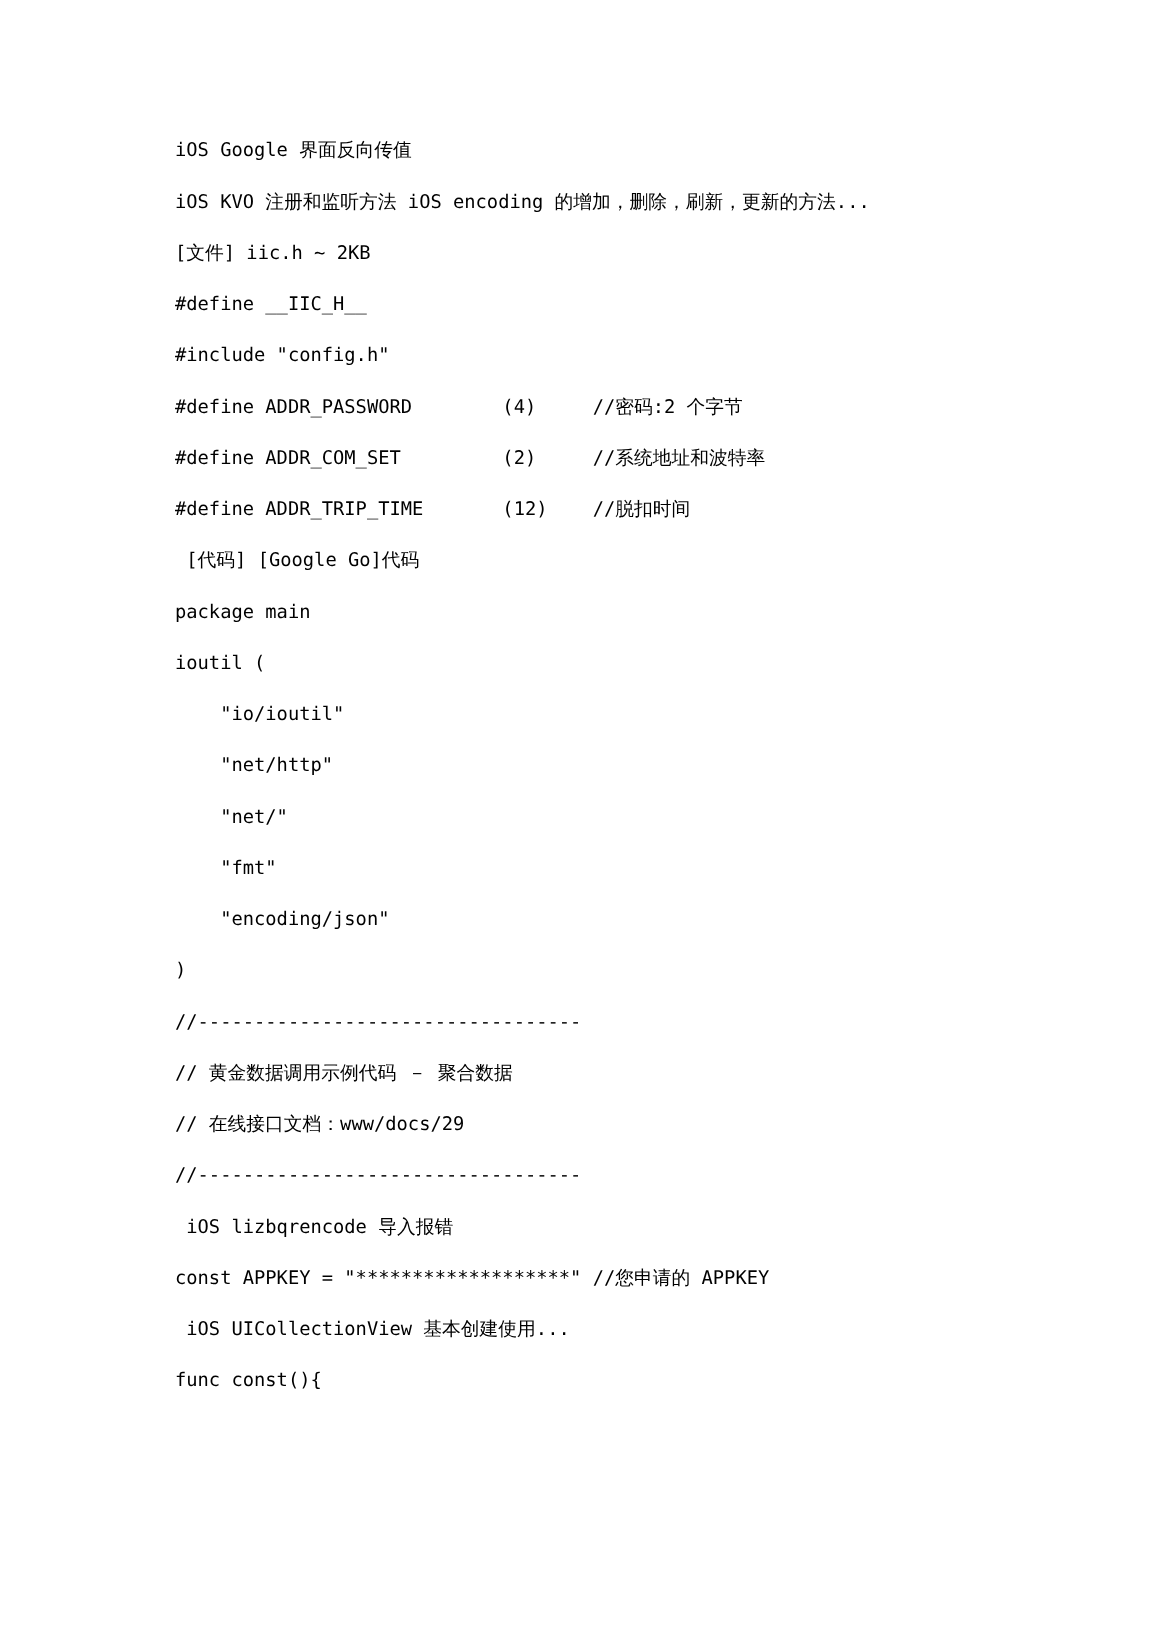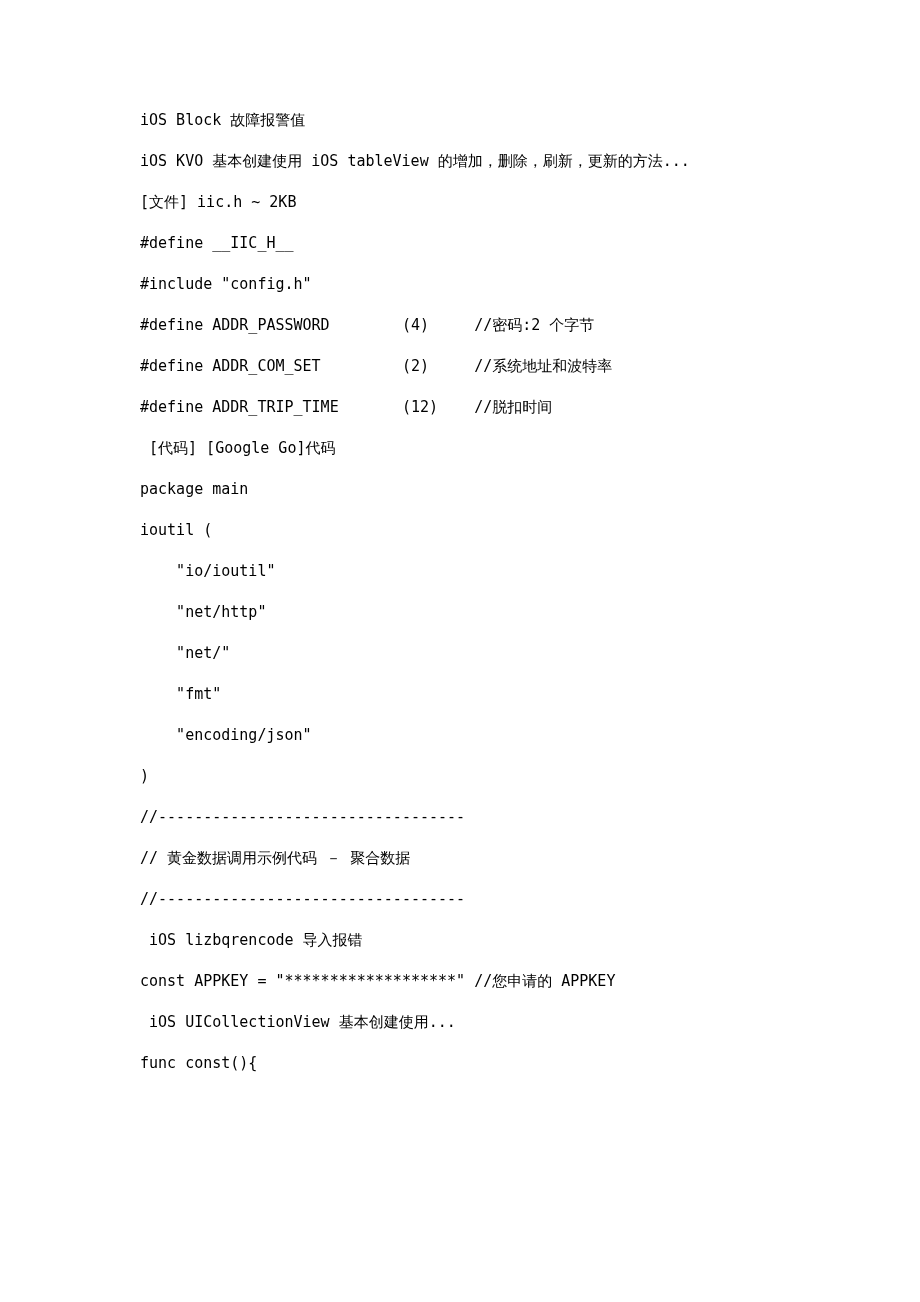--- a/index.html
+++ b/index.html
@@ -19,37 +19,38 @@
   }
   .line {
     margin-bottom: 20px;
     white-space: pre;
   }
 </style>
 </head>
 <body>
 
 <div class="page">
-  <div class="line">iOS Block 故障报警值</div>
-  <div class="line">iOS KVO 基本创建使用 iOS tableView 的增加，删除，刷新，更新的方法...</div>
+  <div class="line">iOS Google 界面反向传值</div>
+  <div class="line">iOS KVO 注册和监听方法 iOS encoding 的增加，删除，刷新，更新的方法...</div>
   <div class="line">[文件] iic.h ~ 2KB</div>
   <div class="line">#define __IIC_H__</div>
   <div class="line">#include "config.h"</div>
   <div class="line">#define ADDR_PASSWORD        (4)     //密码:2 个字节</div>
   <div class="line">#define ADDR_COM_SET         (2)     //系统地址和波特率</div>
   <div class="line">#define ADDR_TRIP_TIME       (12)    //脱扣时间</div>
   <div class="line"> [代码] [Google Go]代码</div>
   <div class="line">package main</div>
   <div class="line">ioutil (</div>
   <div class="line">    "io/ioutil"</div>
   <div class="line">    "net/http"</div>
   <div class="line">    "net/"</div>
   <div class="line">    "fmt"</div>
   <div class="line">    "encoding/json"</div>
   <div class="line">)</div>
   <div class="line">//----------------------------------</div>
   <div class="line">// 黄金数据调用示例代码 － 聚合数据</div>
+  <div class="line">// 在线接口文档：www/docs/29</div>
   <div class="line">//----------------------------------</div>
   <div class="line"> iOS lizbqrencode 导入报错</div>
   <div class="line">const APPKEY = "*******************" //您申请的 APPKEY</div>
   <div class="line"> iOS UICollectionView 基本创建使用...</div>
   <div class="line">func const(){</div>
 </div>
 
 </body></html>

